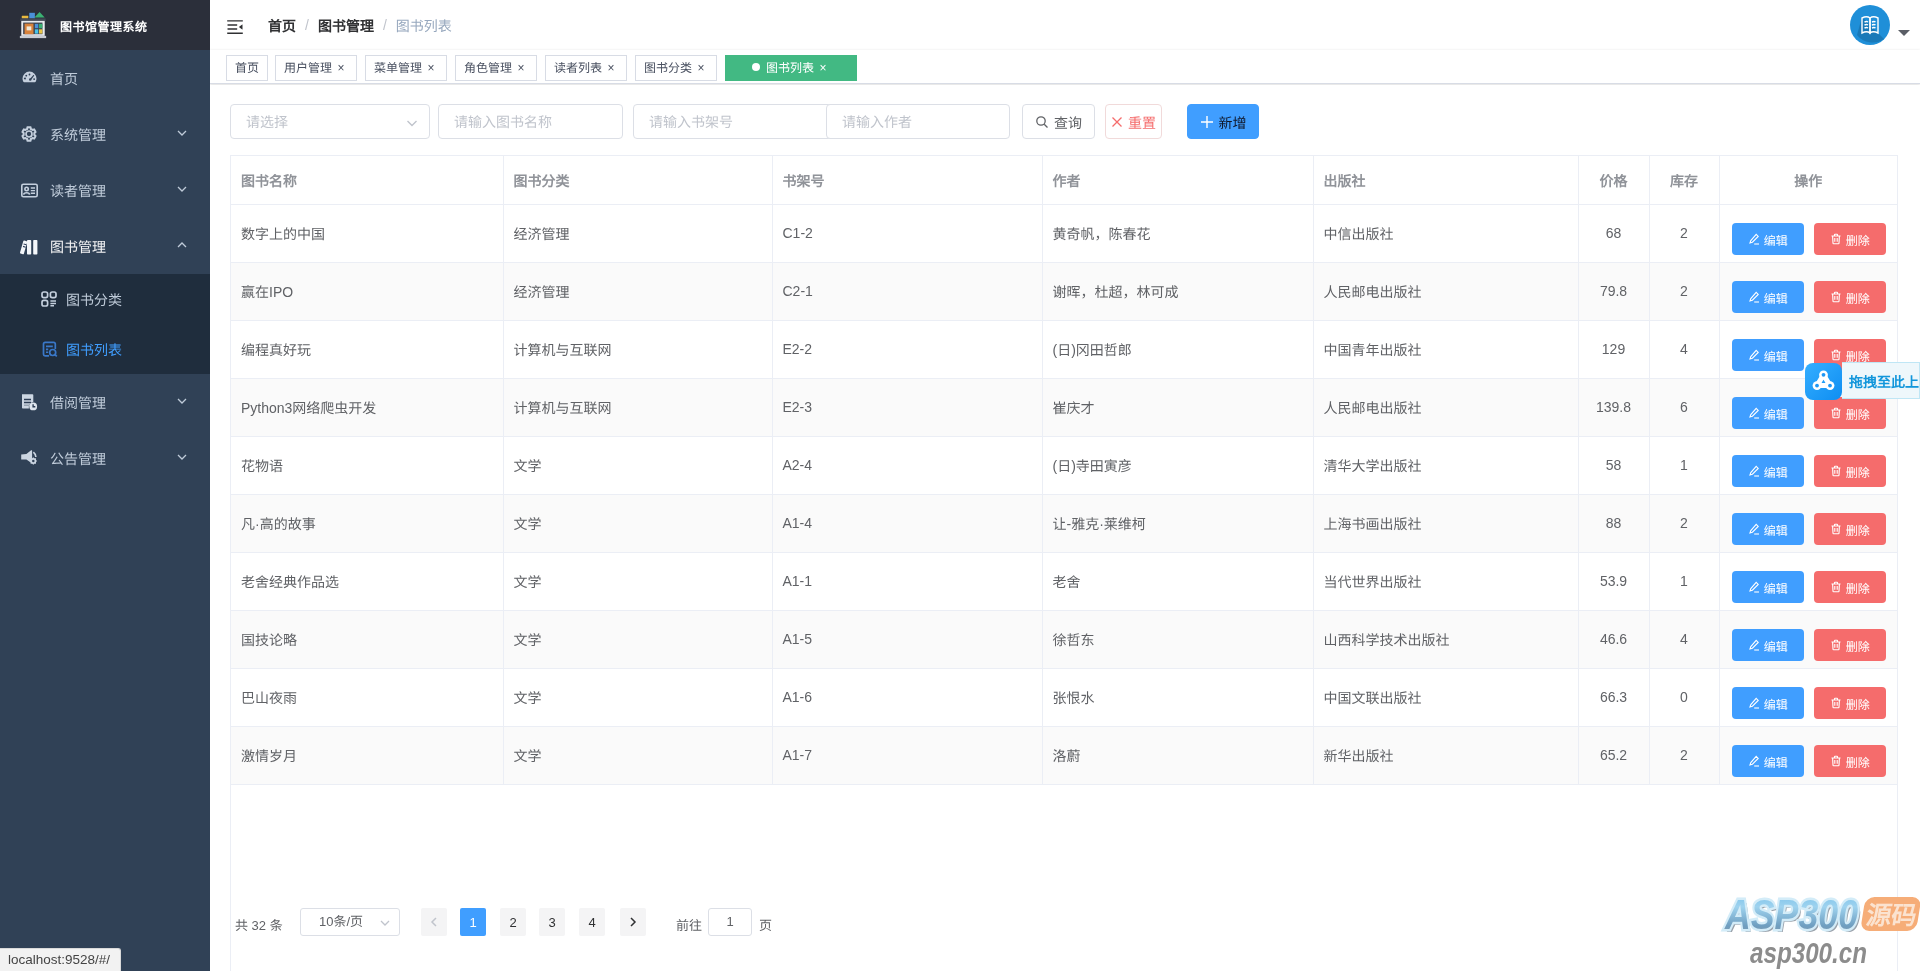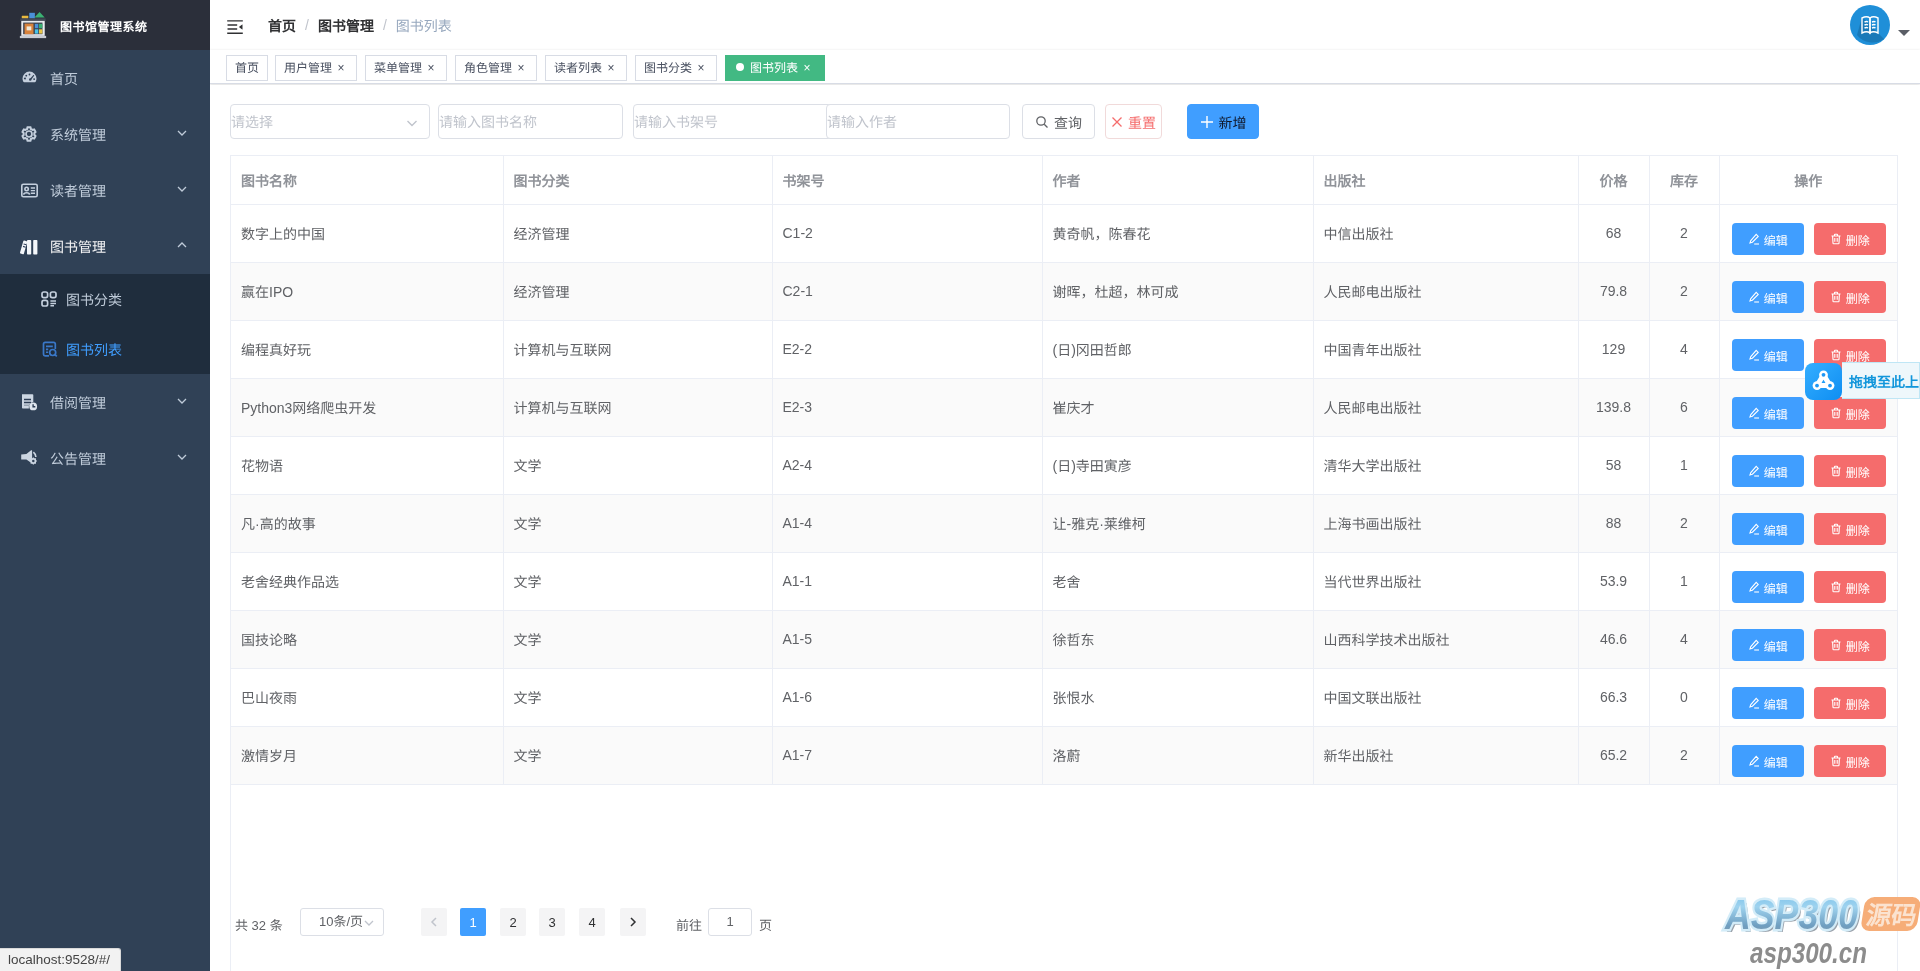--- a/index.html
+++ b/index.html
@@ -23,27 +23,27 @@
 .hamburger { position:absolute; left:15px; top:17px; width:20px; height:20px; }
 .breadcrumb { position:absolute; left:58px; top:0; height:50px; display:flex; align-items:center; font-size:14px; color:#303133; }
 .breadcrumb .sep { margin:0 9px; color:#c0c4cc; }
 .breadcrumb .last { color:#97a8be; }
 .avatar-wrap { position:absolute; right:30px; top:5px; width:40px; height:40px; }
 .caret { position:absolute; right:10px; top:30px; width:0; height:0; border:6px solid transparent; border-top-color:#5a5e66; }
 
 .tags { position:absolute; left:210px; top:50px; width:1710px; height:34px; background:#fff; border-bottom:1px solid #d8dce5; box-shadow:0 1px 3px 0 rgba(0,0,0,.12), 0 0 3px 0 rgba(0,0,0,.04); }
 .tag { position:absolute; top:5px; height:26px; line-height:24px; border:1px solid #d8dce5; background:#fff; color:#495060; font-size:12px; padding:0 8px; white-space:nowrap; }
 .tag .x { display:inline-block; width:14px; text-align:center; color:#495060; font-size:12px; margin-left:2px; }
-.tag.act { background:#42b983; border-color:#42b983; color:#fff; padding:0 10px; }
+.tag.act { background:#42b983; border-color:#42b983; color:#fff; padding:0 26px; }
 .tag.act .x { color:#fff; }
 .tag .dot { display:inline-block; width:8px; height:8px; background:#fff; border-radius:50%; margin-right:6px; position:relative; top:-1px; }
 
 .content { position:absolute; left:210px; top:85px; width:1710px; height:886px; background:#fff; }
 
-.fselect, .finput { position:absolute; top:19px; height:35px; border:1px solid #dcdfe6; border-radius:4px; background:#fff; font-size:14px; color:#c0c4cc; line-height:34px; }
+.fselect, .finput { position:absolute; top:19px; height:35px; border:1px solid #dcdfe6; border-radius:4px; background:#fff; font-size:14px; color:#c0c4cc; line-height:34px; padding-left:15px; }
 .fselect { left:20px; width:200px; }
 .fi1 { left:228px; width:185px; }
 .fi2 { left:423px; width:220px; }
 .fi3 { left:616px; width:184px; }
 .fselect .dn { position:absolute; right:10px; top:11px; }
 .btn { position:absolute; top:19px; height:35px; border-radius:4px; font-size:14px; display:flex; align-items:center; justify-content:center;font-family:Liberation Serif, serif; }
 .btn-query { left:812px; width:73px; border:1px solid #dcdfe6; background:#fff; color:#606266; }
 .btn-reset { left:895px; width:57px; border:1px solid #f1dada; background:#fff; color:#f56c6c; }
 .btn-add { left:977px; width:72px; background:#409eff; color:#0f172a; border:1px solid #409eff; }
 
@@ -54,21 +54,21 @@
 table.grid tr.stripe td { background:#fafafa; }
 table.grid th.cen, table.grid td.cen { text-align:center; padding:0; }
 table.grid th:last-child, table.grid td:last-child { border-right:0; }
 .rowbtn { display:inline-flex; align-items:center; justify-content:center; width:72px; height:32px; border-radius:4px; color:#fff; font-size:12px;margin-top:12px; }
 .rb-edit { background:#409eff; margin-right:10px; }
 .rb-del { background:#f56c6c; }
 .opcell { text-align:center; padding-right:9px !important; }
 
 .pager { position:absolute; left:20px; top:823px; height:32px; width:1000px; font-size:13px; color:#606266; }
 .pg-total { position:absolute; left:5px; top:7px; }
-.pg-size { position:absolute; left:70px; top:0px; width:84px; height:28px; border:1px solid #dcdfe6; border-radius:3px; line-height:26px; padding-left:18px; color:#606266; font-size:13px; }
+.pg-size { position:absolute; left:70px; top:0px; width:100px; height:28px; border:1px solid #dcdfe6; border-radius:3px; line-height:26px; padding-left:18px; color:#606266; font-size:13px; }
 .pg-size .dn { position:absolute; right:8px; top:8px; }
 .pg-btn { position:absolute; top:0px; width:26px; height:28px; background:#f4f4f5; border-radius:2px; color:#303133; display:flex; align-items:center; justify-content:center; font-size:13px; }
 .pg-btn.on { background:#409eff; color:#fff; }
 .pg-go { position:absolute; top:7px; }
 .pg-input { position:absolute; top:0px; width:44px; height:28px; border:1px solid #dcdfe6; border-radius:3px; text-align:center; line-height:26px; color:#606266; }
 
 .upfloat { position:absolute; left:1805px; top:362px; z-index:40; }
 .upbox { position:absolute; left:0; top:1px; width:37px; height:37px; border-radius:8px; background:linear-gradient(135deg,#35aeff,#0e8ef2); display:flex; align-items:center; justify-content:center; }
 .uptip { position:absolute; left:37px; top:0; width:78px; height:37px; background:#eef7fb; border:1px solid #bfe6f5; border-left:0; display:flex; align-items:center; padding-left:7px; color:#1296db; font-weight:bold; font-size:14px; white-space:nowrap; overflow:hidden; }
 

